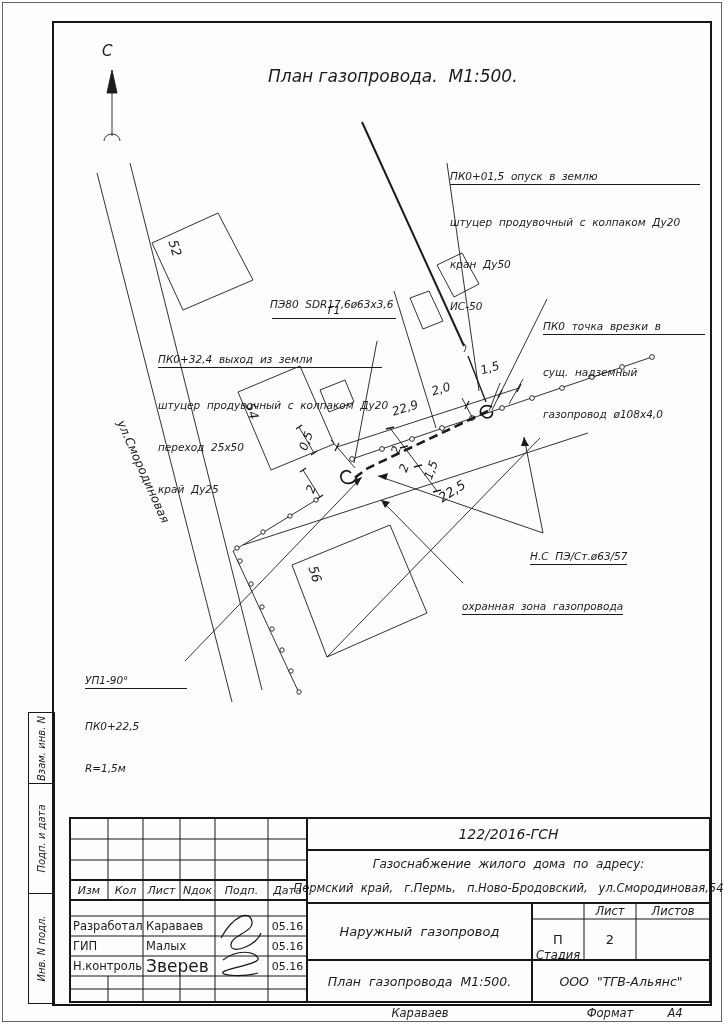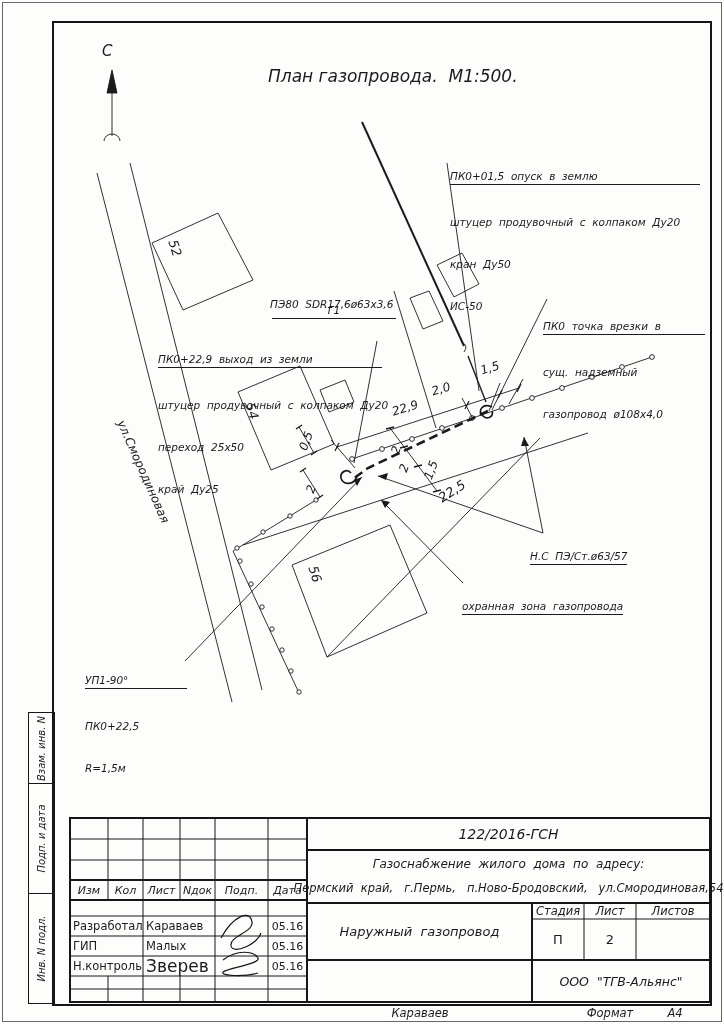--- a/index.html
+++ b/index.html
@@ -163,21 +163,21 @@
   </div>
   <div class="ann" style="left:270px;top:297px;">ПЭ80  SDR17,6ø63х3,6</div>
 
   <div class="ann" style="left:543px;top:291px;width:162px;">
     <div class="u">ПК0  точка  врезки  в</div>
     <div>сущ.  надземный</div>
     <div>газопровод  ø108х4,0</div>
   </div>
 
   <div class="ann" style="left:158px;top:324px;width:224px;">
-    <div class="u">ПК0+22,9  выход  из  земли</div>
+    <div class="u">ПК0+32,4  выход  из  земли</div>
     <div>штуцер  продувочный  с  колпаком  Ду20</div>
     <div>переход  25х50</div>
     <div>край  Ду25</div>
   </div>
 
   <div class="ann" style="left:530px;top:521px;">
     <div class="u">Н.С  ПЭ/Ст.ø63/57</div>
   </div>
 
   <div class="ann" style="left:462px;top:571px;">
@@ -266,25 +266,26 @@
   <div class="tbtxt tbleft" style="left:73px;top:936px;width:70px;height:20px;font-size:11.5px;font-style:normal;">ГИП</div>
   <div class="tbtxt tbleft" style="left:146px;top:936px;width:68px;height:20px;font-size:11.5px;font-style:normal;">Малых</div>
   <div class="tbtxt" style="left:268px;top:936px;width:39px;height:20px;font-size:11px;font-style:normal;">05.16</div>
 
   <div class="tbtxt tbleft" style="left:73px;top:956px;width:70px;height:20px;font-size:11.5px;font-style:normal;">Н.контроль</div>
   <div class="tbtxt tbleft" style="left:146px;top:956px;width:68px;height:20px;font-size:17px;font-style:normal;">Зверев</div>
   <div class="tbtxt" style="left:268px;top:956px;width:39px;height:20px;font-size:11px;font-style:normal;">05.16</div>
 
   <div class="tbtxt" style="left:307px;top:903px;width:225px;height:57px;font-size:13px;">Наружный  газопровод</div>
 
-  <div class="tbtxt" style="left:532px;top:903px;width:52px;height:16px;font-size:11.5px;">Стадия</div>
+  <div class="tbtxt" style="left:532px;top:947px;width:52px;height:16px;font-size:11.5px;">Стадия</div>
   <div class="tbtxt" style="left:584px;top:903px;width:52px;height:16px;font-size:11.5px;">Лист</div>
   <div class="tbtxt" style="left:636px;top:903px;width:74px;height:16px;font-size:11.5px;">Листов</div>
   <div class="tbtxt" style="left:532px;top:919px;width:52px;height:41px;font-size:13px;font-style:normal;">П</div>
   <div class="tbtxt" style="left:584px;top:919px;width:52px;height:41px;font-size:13px;font-style:normal;">2</div>
   <div class="tbtxt" style="left:636px;top:919px;width:74px;height:41px;font-size:13px;font-style:normal;"></div>
 
+  <div class="tbtxt" style="left:307px;top:960px;width:225px;height:42px;font-size:12.5px;">План  газопровода  М1:500.</div>
   <div class="tbtxt" style="left:532px;top:960px;width:178px;height:42px;font-size:12.5px;">ООО  "ТГВ-Альянс"</div>
 
   <div class="tbtxt" style="left:340px;top:1004px;width:160px;height:18px;font-size:11.5px;">Караваев</div>
   <div class="tbtxt" style="left:575px;top:1004px;width:70px;height:18px;font-size:11.5px;">Формат</div>
   <div class="tbtxt" style="left:655px;top:1004px;width:40px;height:18px;font-size:11.5px;">А4</div>
 </div>
 
 </body></html>

